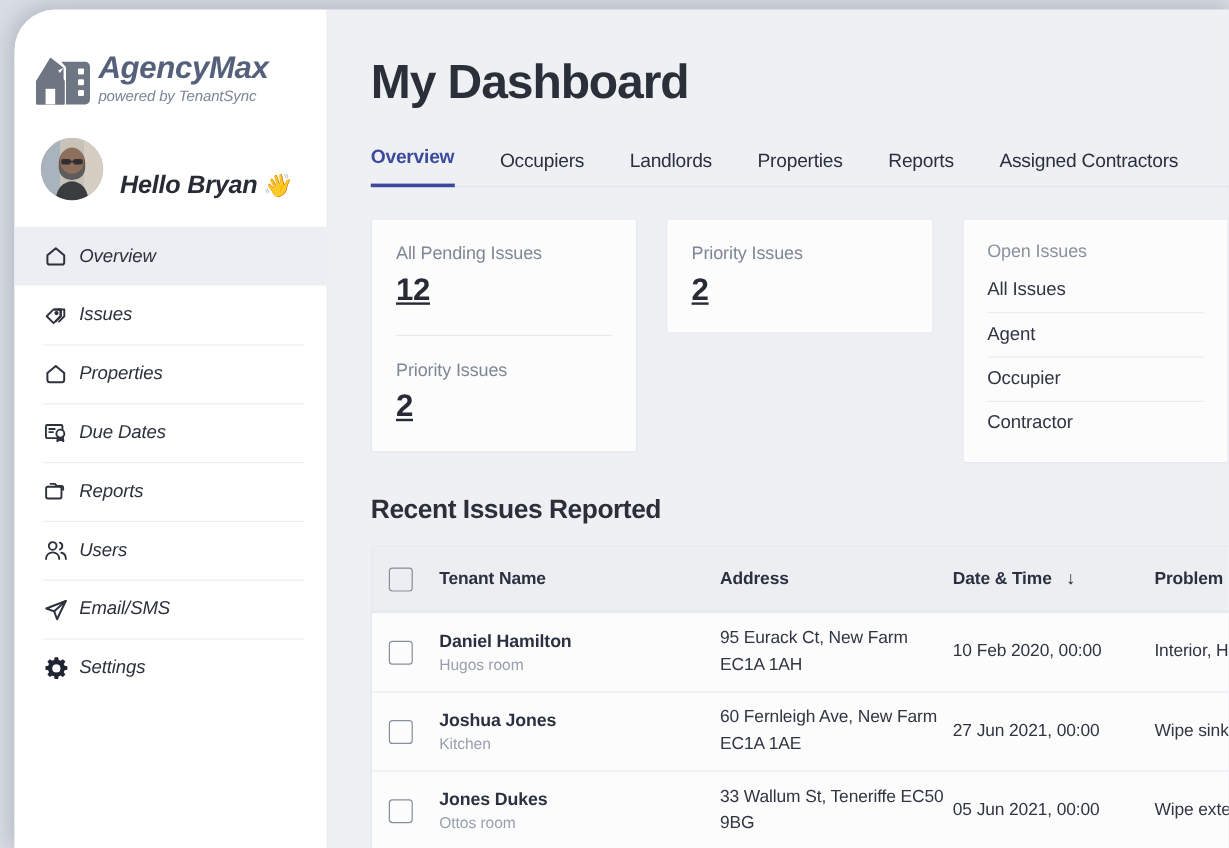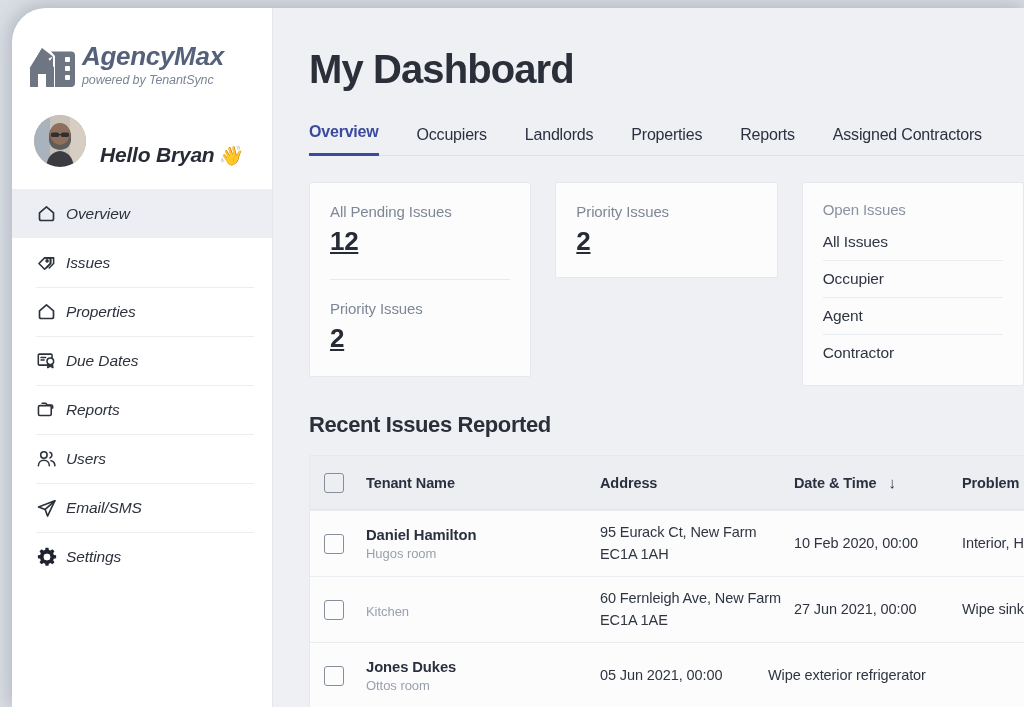--- a/index.html
+++ b/index.html
@@ -452,22 +452,22 @@
       </div>
 
       <div class="card card-b">
         <div class="stat-label">Priority Issues</div>
         <div class="stat-value">2</div>
       </div>
 
       <div class="card card-c">
         <div class="open-label">Open Issues</div>
         <div class="open-item">All Issues</div>
+        <div class="open-item">Agent</div>
         <div class="open-item">Occupier</div>
-        <div class="open-item">Agent</div>
         <div class="open-item">Contractor</div>
       </div>
 
     </div>
 
     <h2 class="section-title">Recent Issues Reported</h2>
 
     <div class="table">
 
       <div class="trow head">
@@ -494,35 +494,37 @@
         <div class="c-addr tcell">95 Eurack Ct, New Farm EC1A 1AH</div>
         <div class="c-date tcell">10 Feb 2020, 00:00</div>
         <div class="c-prob tcell">Interior, Hob</div>
       </div>
 
       <div class="trow body">
         <div class="c-check">
           <div class="cbox"></div>
         </div>
         <div class="c-name">
+          <div class="tname">Joshua Jones</div>
           <div class="tsub">Kitchen</div>
         </div>
         <div class="c-addr tcell">60 Fernleigh Ave, New Farm EC1A 1AE</div>
         <div class="c-date tcell">27 Jun 2021, 00:00</div>
         <div class="c-prob tcell">Wipe sink &amp;</div>
       </div>
 
       <div class="trow body">
         <div class="c-check">
           <div class="cbox"></div>
         </div>
         <div class="c-name">
           <div class="tname">Jones Dukes</div>
           <div class="tsub">Ottos room</div>
         </div>
+        <div class="c-addr tcell">33 Wallum St, Teneriffe EC50 9BG</div>
         <div class="c-date tcell">05 Jun 2021, 00:00</div>
         <div class="c-prob tcell">Wipe exterior refrigerator</div>
       </div>
 
     </div>
 
   </section>
 </div>
 
 </body></html>

